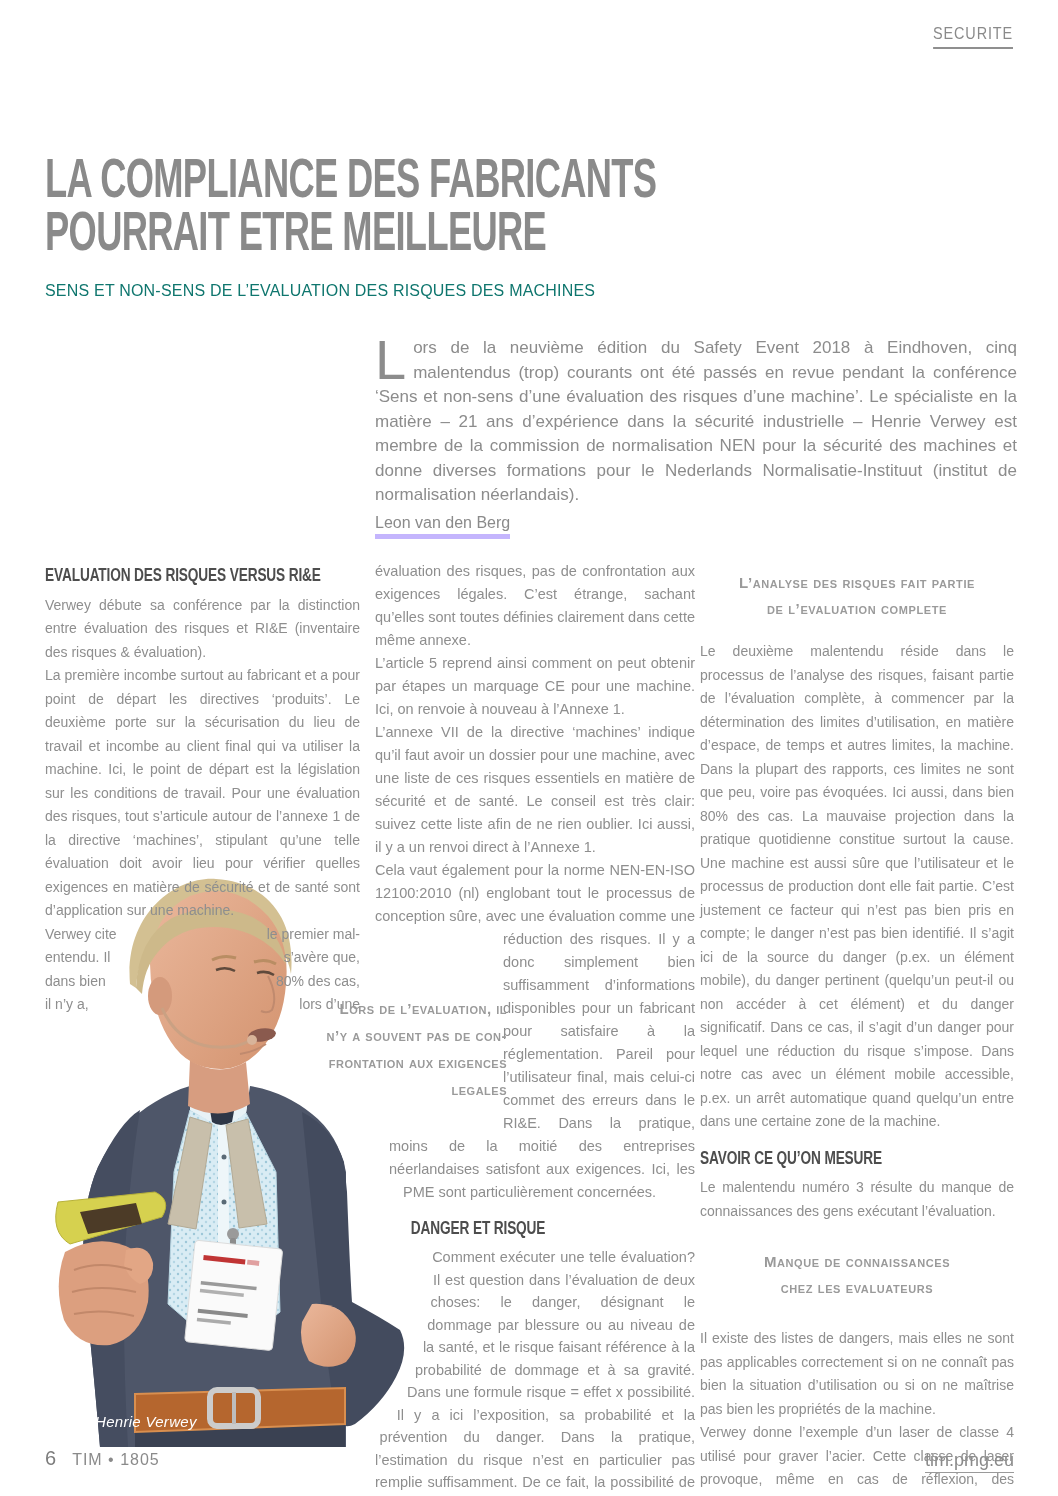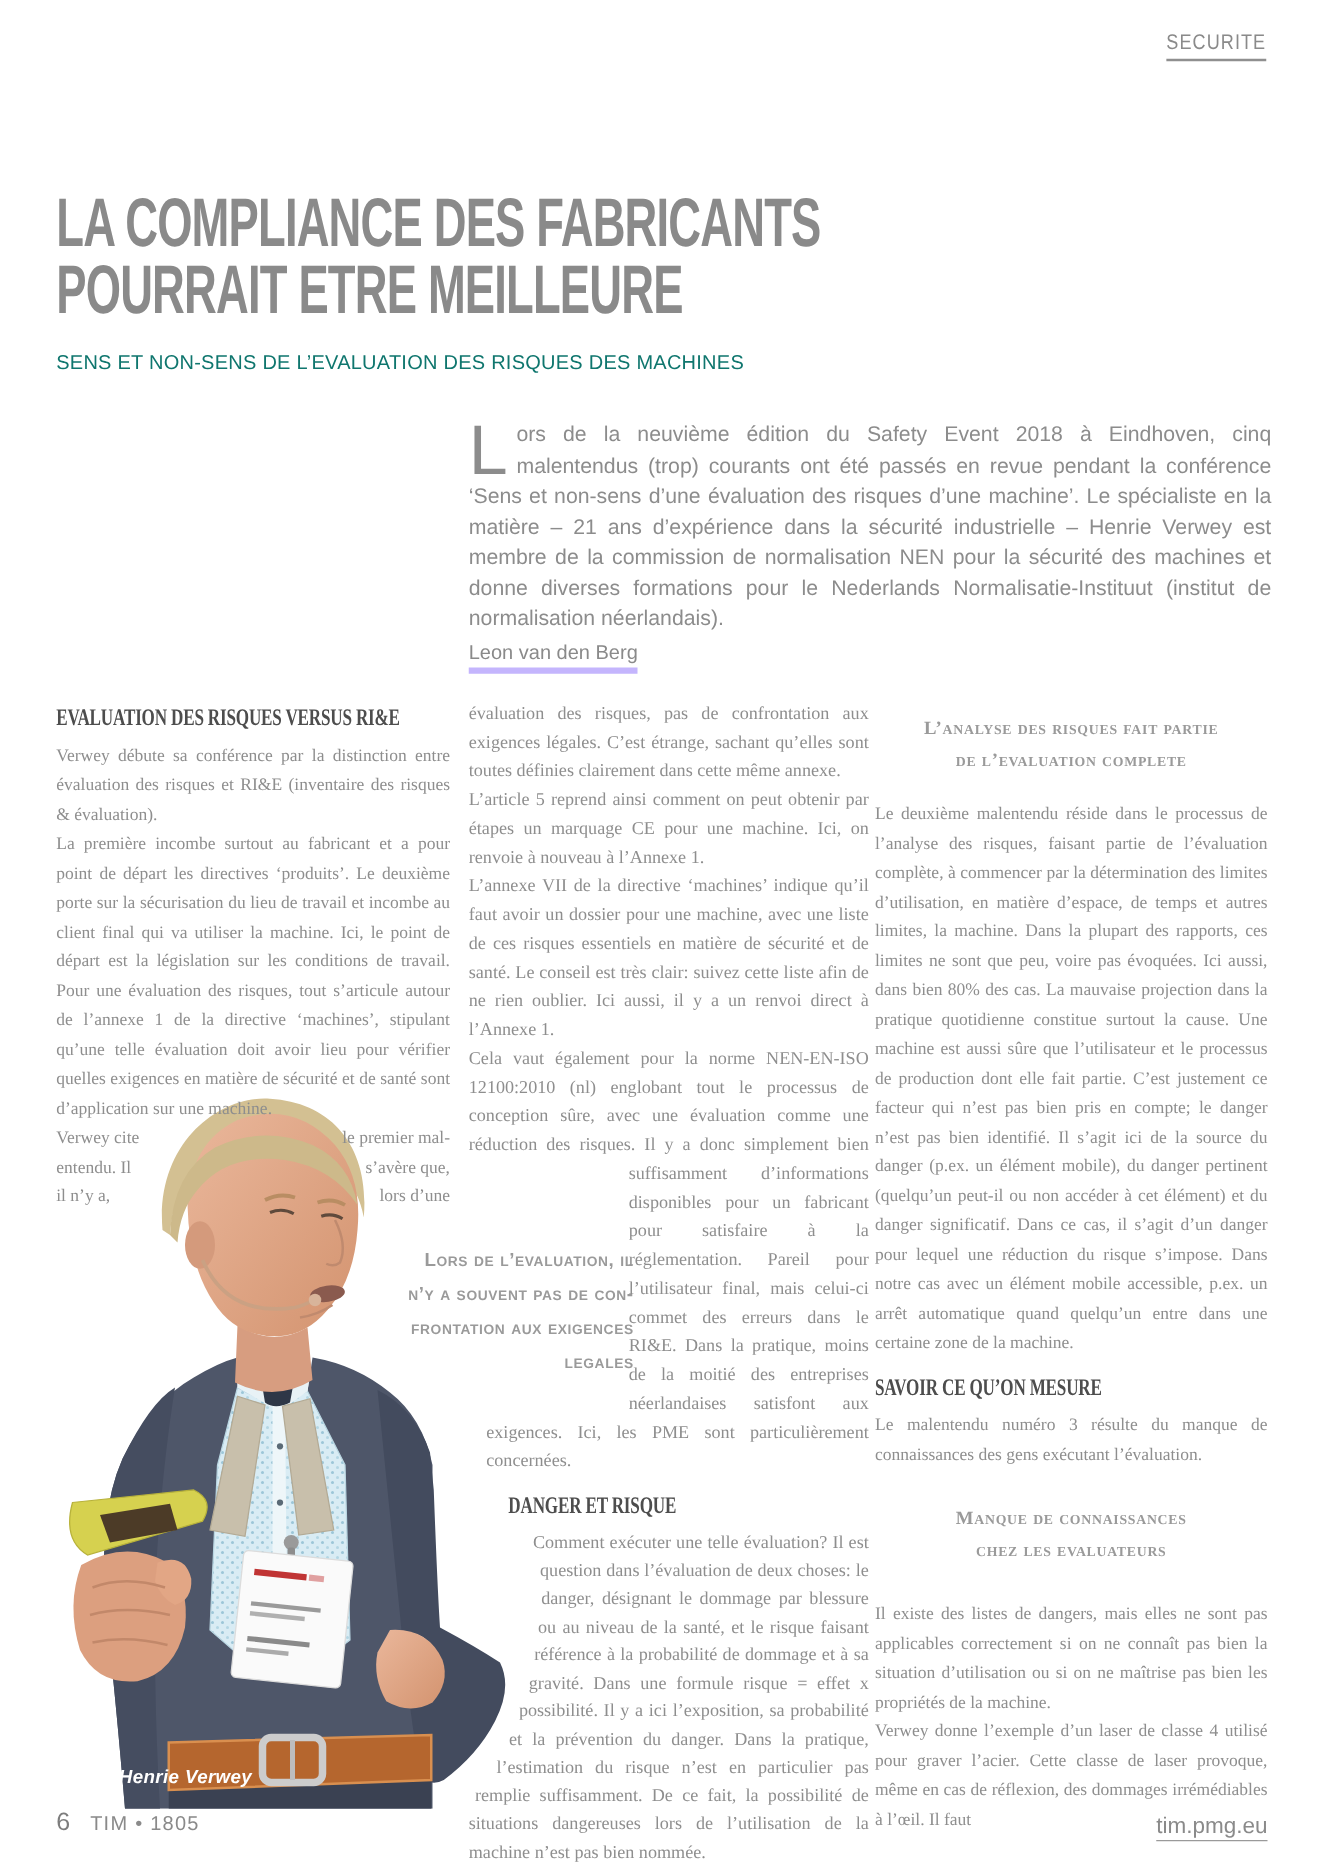--- a/index.html
+++ b/index.html
@@ -18,21 +18,21 @@
   .subtitle{left:45px;top:282px;color:#0f766e;font-size:16px;letter-spacing:.2px;white-space:nowrap;}
 
   
   .intro{left:375px;top:336px;width:642px;color:#8c8c8c;font-size:17px;
     line-height:24.5px;text-align:justify;}
   .dropcap{float:left;font-size:56px;line-height:44px;padding:2px 7px 0 0;color:#8c8c8c;}
   .byline{left:375px;top:514px;color:#8a8a8a;font-size:16px;
     border-bottom:5px solid #c4b5fd;padding-bottom:2px;}
 
   
-  .coltext{color:#8e8e8e;text-align:justify;font-family:Liberation Serif, serif;}
+  .coltext{color:#8e8e8e;text-align:justify;}
   .coltext p{margin:0;}
   h3.colhead{color:#4d4d4d;font-weight:bold;font-size:19px;margin:12px 0 7px 0;
     letter-spacing:-.2px;transform:scaleX(.72);transform-origin:left top;white-space:nowrap;}
 
   .col1{left:45px;top:563px;width:315px;font-size:14px;line-height:23.5px;z-index:2;}
   .col1 h3{margin-top:0;}
   .wrow{display:flex;justify-content:space-between;height:23.5px;}
   .wrow .l{text-align:left;}
   .wrow .r{text-align:right;}
 
@@ -50,21 +50,21 @@
   .sh1{margin-bottom:18px;font-size:15px;}
   .sh2{margin:26px 0 26px 0;font-size:15px;}
 
   .pullquote{left:253px;top:995px;width:254px;text-align:right;z-index:3;
     color:#9a9a9a;font-weight:bold;font-variant:small-caps;font-size:15px;
     line-height:27px;letter-spacing:.5px;}
 
   
   .photo{left:40px;top:872px;width:400px;height:575px;z-index:1;}
   .caption{position:absolute;left:55px;top:541px;color:#ffffff;font-style:italic;
-    font-size:15px;letter-spacing:.3px;font-weight:bold;}
+    font-size:15px;letter-spacing:.3px;}
 
   
   .footer-left{left:45px;top:1447px;display:flex;align-items:baseline;color:#7d7d7d;}
   .pageno{font-size:20px;}
   .issue{font-size:16px;letter-spacing:1px;color:#8a8a8a;margin-left:16px;}
   .site{right:44px;top:1450px;font-size:18px;color:#8a8a8a;
     border-bottom:1px solid #9a9a9a;padding-bottom:1px;}
 </style>
 </head>
 <body>
@@ -169,20 +169,24 @@
   <p>La première incombe surtout au fabricant et a pour point de départ les directives ‘produits’. Le deuxième porte sur la sécurisation du lieu de travail et incombe au client final qui va utiliser la machine. Ici, le point de départ est la législation sur les conditions de travail. Pour une évaluation des risques, tout s’articule autour de l’annexe 1 de la directive ‘machines’, stipulant qu’une telle évaluation doit avoir lieu pour vérifier quelles exigences en matière de sécurité et de santé sont d’application sur une machine.</p>
   <div class="wrow">
     <span class="l">Verwey cite</span>
     <span class="r">le premier mal-</span>
   </div>
   <div class="wrow">
     <span class="l">entendu. Il</span>
     <span class="r">s’avère que,</span>
   </div>
   <div class="wrow">
+    <span class="l">dans bien</span>
+    <span class="r">80% des cas,</span>
+  </div>
+  <div class="wrow">
     <span class="l">il n’y a,</span>
     <span class="r">lors d’une</span>
   </div>
 </div>
 
 <div class="abs coltext col2">
   <div class="col2-shim"></div>
   <p>évaluation des risques, pas de confrontation aux exigences légales. C’est étrange, sachant qu’elles sont toutes définies clairement dans cette même annexe.</p>
   <p>L’article 5 reprend ainsi comment on peut obtenir par étapes un marquage CE pour une machine. Ici, on renvoie à nouveau à l’Annexe 1.</p>
   <p>L’annexe VII de la directive ‘machines’ indique qu’il faut avoir un dossier pour une machine, avec une liste de ces risques essentiels en matière de sécurité et de santé. Le conseil est très clair: suivez cette liste afin de ne rien oublier. Ici aussi, il y a un renvoi direct à l’Annexe 1.</p>

